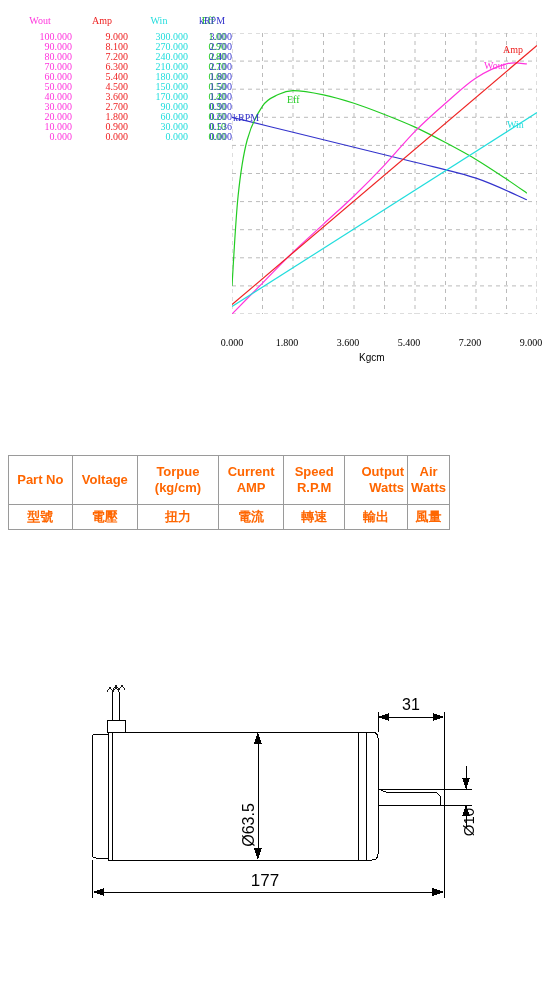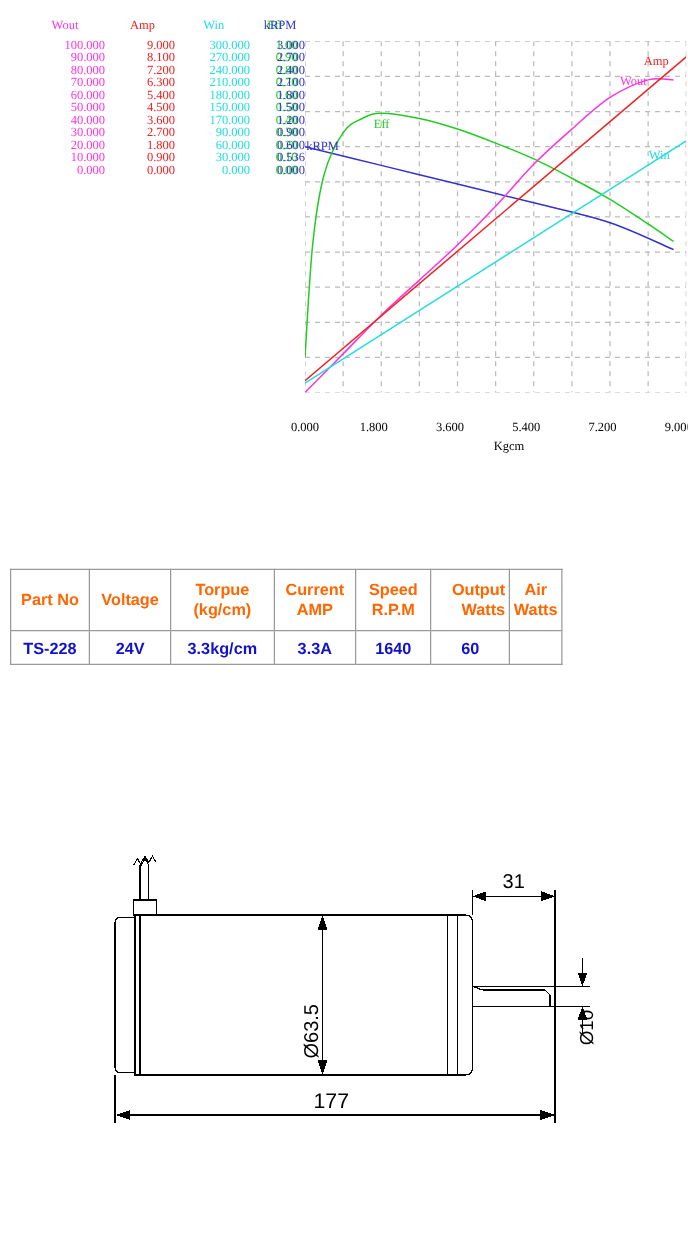--- a/index.html
+++ b/index.html
@@ -1,33 +1,33 @@
 <!DOCTYPE html>
 <html><head>
 <meta charset="utf-8">
 <style>
   html,body{margin:0;padding:0;background:#ffffff;}
   body{width:550px;height:1000px;position:relative;overflow:hidden;
        font-family:"Liberation Serif", serif;}
 
   
-  #chart-block{position:absolute;left:16px;top:0;width:466px;height:380px;}
+  #chart-block{position:absolute;left:4px;top:0;width:466px;height:380px;}
 
   .axis-col{position:absolute;text-align:right;font-size:10px;line-height:1;
             font-family:"Liberation Serif", serif;}
   .axis-col .hdr{font-size:10px;display:block;margin-bottom:6px;text-align:center;}
   .axis-col .tick{display:block;white-space:nowrap;}
 
   #plot{position:absolute;left:228px;top:33px;width:305px;height:281px;}
   #plot svg{display:block;}
 
   .xtick{position:absolute;font-size:10px;color:#000;text-align:center;
          font-family:"Liberation Serif", serif;}
   #xlabel{position:absolute;font-size:10px;color:#000;
-          font-family:Liberation Serif, serif;margin-left:24px;}
+          font-family:Liberation Sans, sans-serif;}
 
   .curve-label{position:absolute;font-size:10px;white-space:nowrap;
                font-family:"Liberation Serif", serif;}
 
   
   #spec-table{position:absolute;left:8px;top:455px;width:442px;
               border-collapse:collapse;
               font-family:"Liberation Sans", sans-serif;}
   #spec-table td{border:1px solid #9a9a9a;text-align:center;
                  color:#ff6600;font-weight:bold;font-size:13px;padding:2px 3px;}
@@ -187,28 +187,28 @@
     <td style="width:58px;" class="two-line">
       <span>Speed</span>
       <span>R.P.M</span>
     </td>
     <td style="width:60px;text-align:right;" class="two-line">
       <span>Output</span>
       <span>Watts</span>
     </td>
     <td>Air  Watts</td>
   </tr>
-  <tr class="val-row">
-    <td>TS-228</td>
-    <td>24V</td>
-    <td>3.3kg/cm</td>
-    <td>3.3A</td>
-    <td>1640</td>
-    <td>60</td>
-    <td></td>
+  <tr class="cn-row">
+    <td>型號</td>
+    <td>電壓</td>
+    <td>扭力</td>
+    <td>電流</td>
+    <td>轉速</td>
+    <td>輸出</td>
+    <td>風量</td>
   </tr>
 </tbody>
   </table>
 
 <div id="drawing">
   <svg width="550" height="250" viewBox="0 0 550 250" xmlns="http://www.w3.org/2000/svg">
     <g fill="none" stroke="#000000" stroke-width="1" shape-rendering="crispEdges">
 
       <g>
         <line x1="112" y1="50" x2="112" y2="22"></line>

